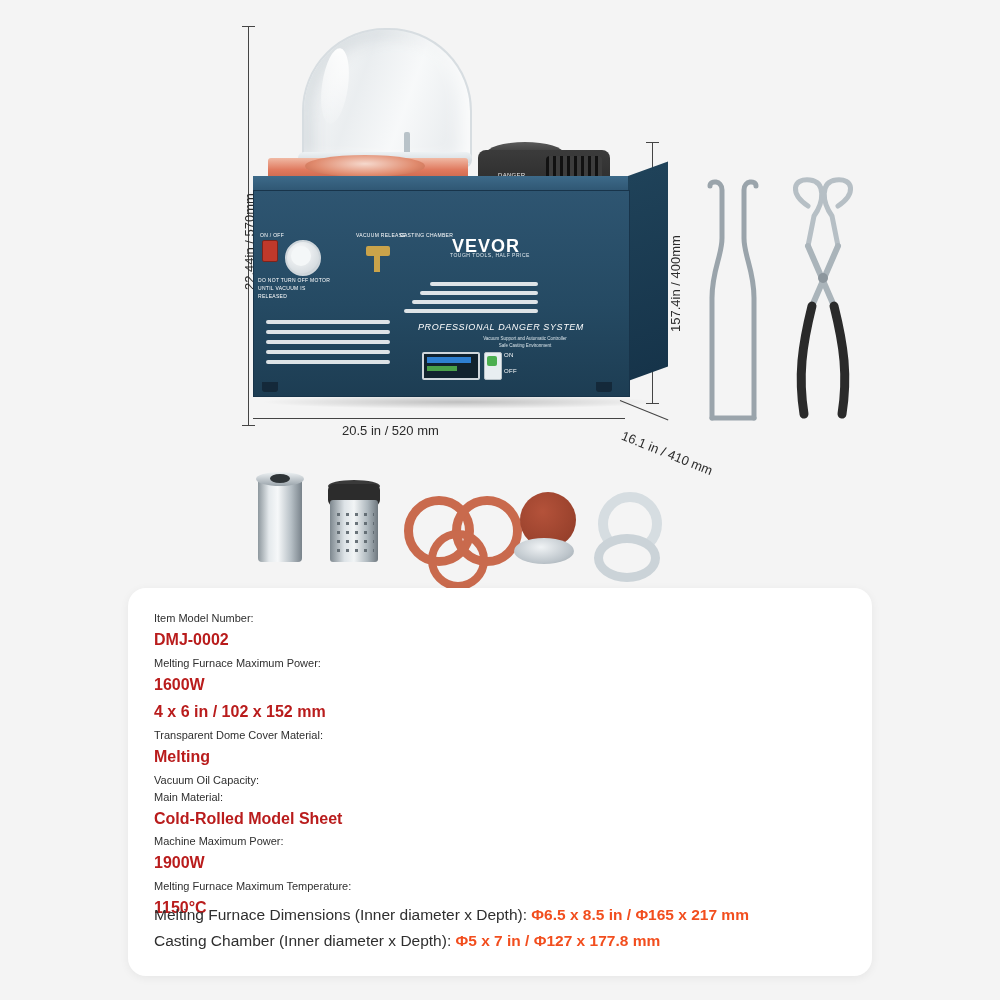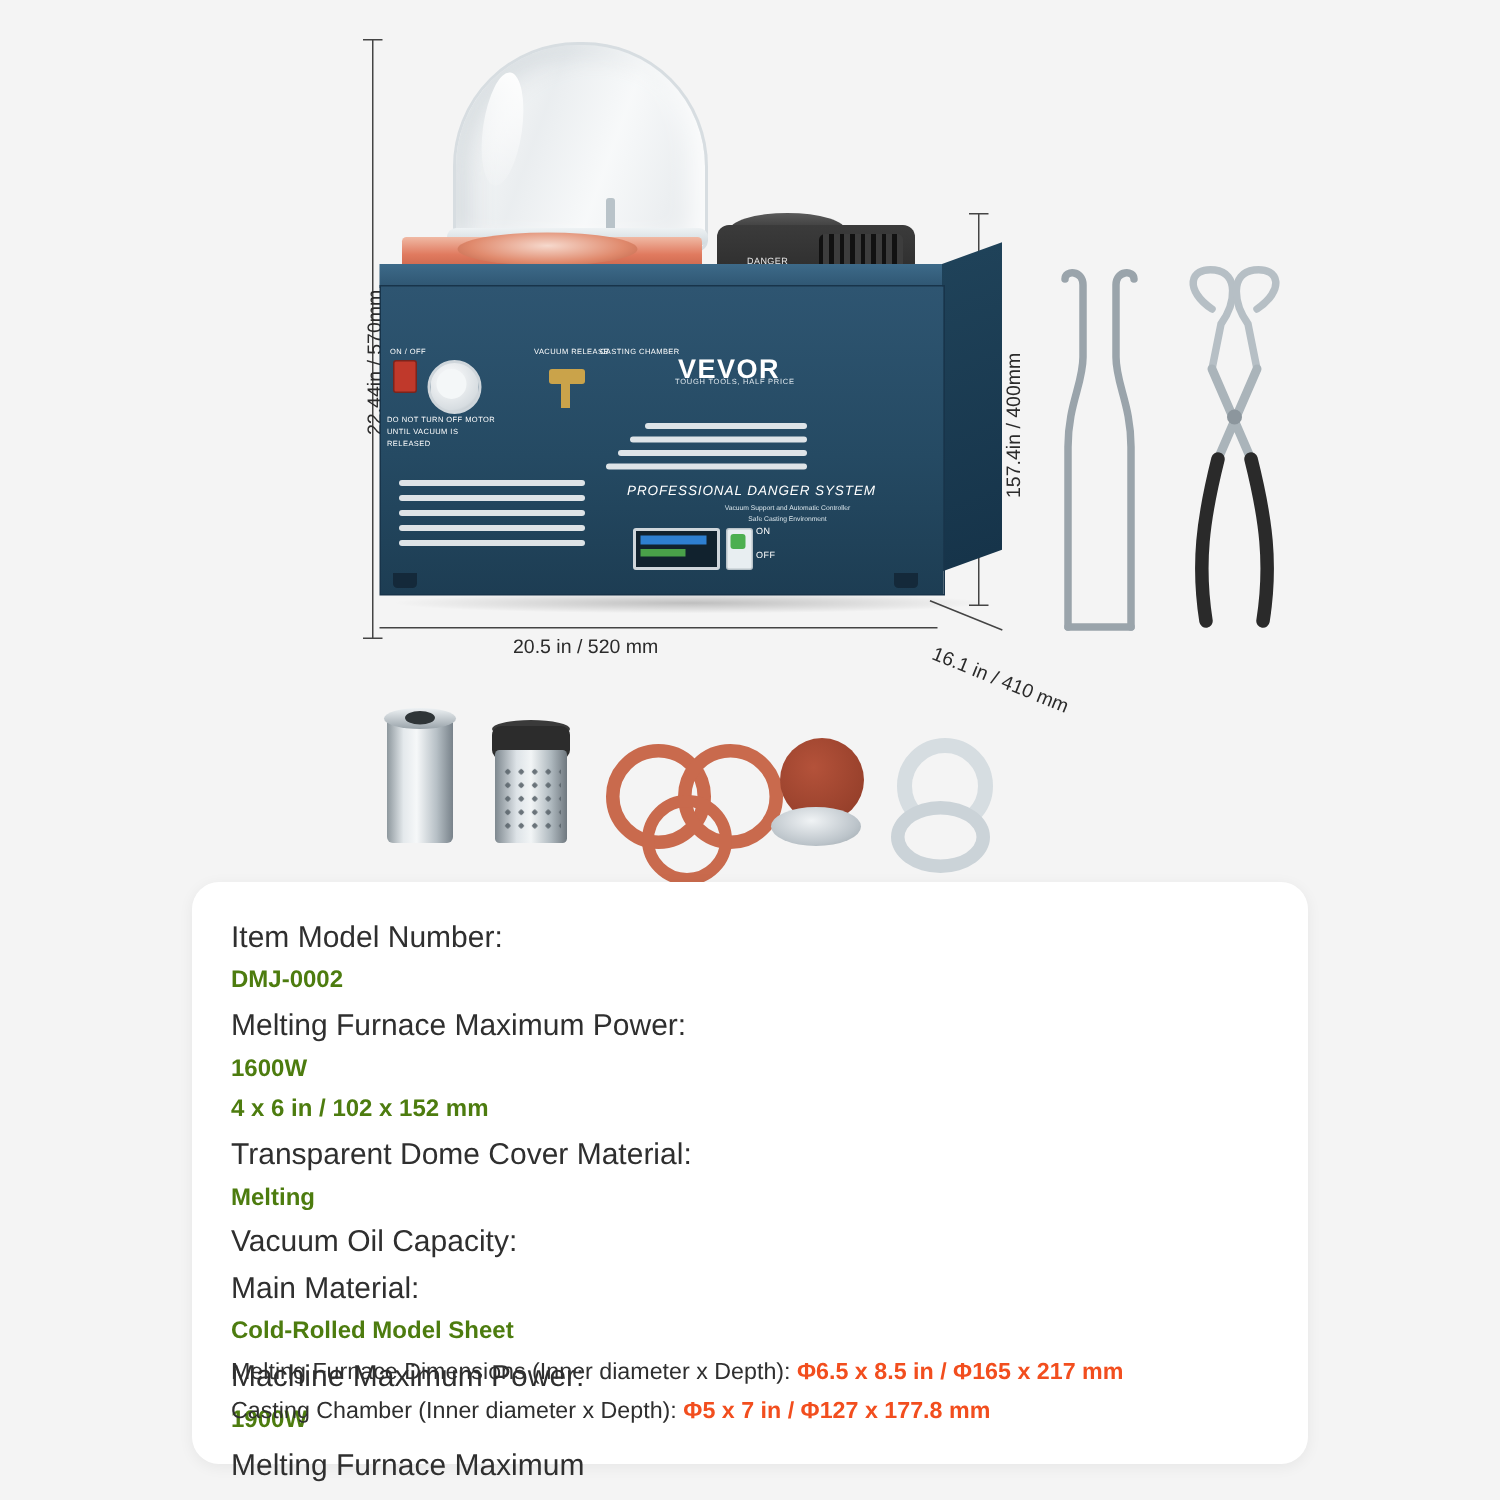--- a/index.html
+++ b/index.html
@@ -154,22 +154,22 @@
 
   
   .spec-card{
     position:absolute;left:128px;top:588px;width:744px;height:388px;
     background:#ffffff;border-radius:18px;
     box-shadow:0 2px 10px rgba(0,0,0,0.06);
   }
   .spec-cols{position:absolute;left:26px;top:22px;width:700px;}
   .col{display:inline-block;vertical-align:top;width:376px;}
   .col.right{width:322px;}
-  .spec-label{font-size:20px;color:#2f2f2f;line-height:1.55;}
-  .spec-value{font-size:16px;color:#4d7c0f;font-weight:bold;line-height:1.6;margin-bottom:2px;}
+  .spec-label{font-size:11px;color:#2f2f2f;line-height:1.55;}
+  .spec-value{font-size:16px;color:#b91c1c;font-weight:bold;line-height:1.6;margin-bottom:2px;}
   .full-row{font-size:15.5px;color:#2f2f2f;line-height:1.7;}
   .full-row .v{color:#f24e1e;font-weight:bold;}
   .full-rows{position:absolute;left:26px;top:314px;width:700px;}
 </style>
 </head>
 <body>
 
 <div class="page">
 
   <div class="illustration">

